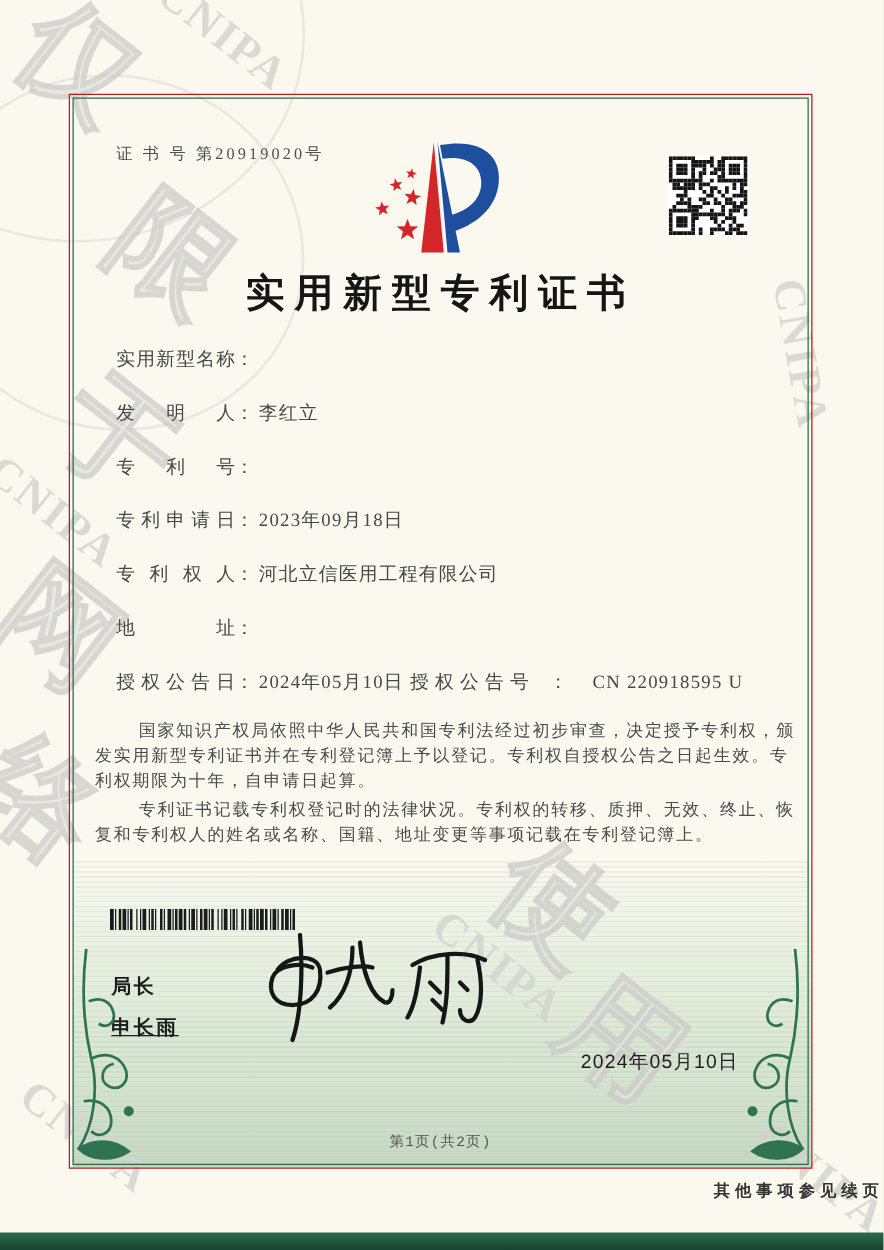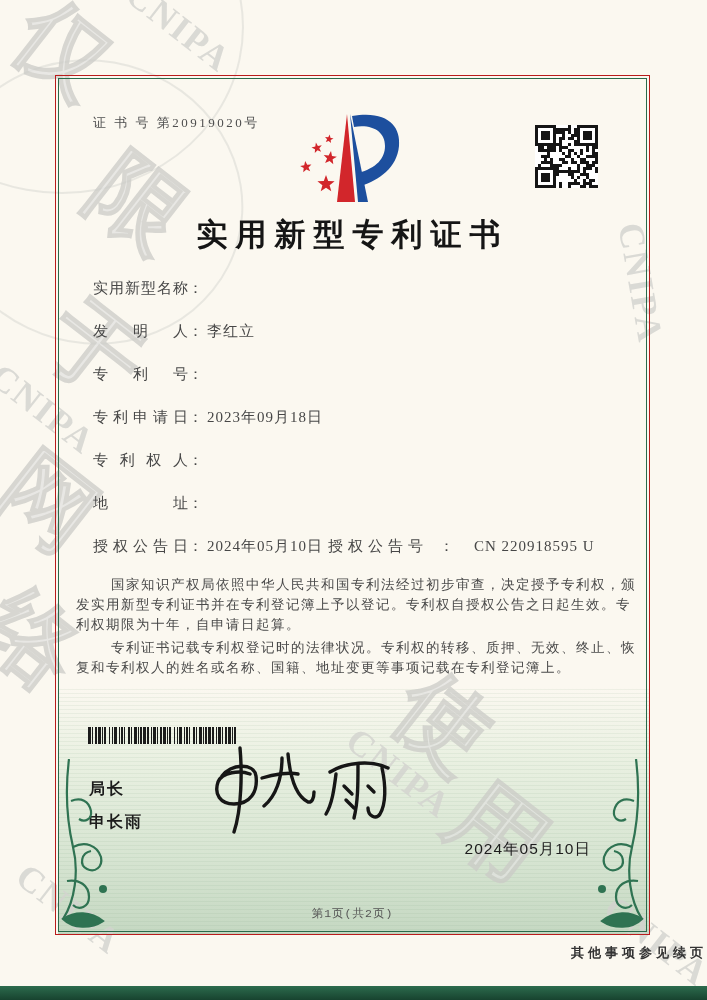--- a/index.html
+++ b/index.html
@@ -42,21 +42,21 @@
   .grant2{position:absolute;left:235px;top:0;display:flex;gap:16px;}
   
   .paras{position:absolute;left:20px;top:497px;width:562px;font-size:13.5px;line-height:20px;
          letter-spacing:1.5px;color:#4a4a4a;}
   .paras p{margin:2px 0 3px 0;text-indent:35px;}
   
   .barcode{position:absolute;left:32px;top:651px;width:152px;height:17px;}
   .role{position:absolute;left:33px;top:703px;font-size:16px;font-weight:600;color:#1c1c1c;letter-spacing:2px;
         font-family:"Liberation Sans","DejaVu Sans",sans-serif;}
   .signer{position:absolute;left:33px;top:736px;font-size:16px;font-weight:600;color:#1c1c1c;letter-spacing:2px;
-        font-family:"Liberation Sans","DejaVu Sans",sans-serif;}
+        font-family:"Liberation Sans","DejaVu Sans",sans-serif;text-decoration:underline;}
   .signature{position:absolute;left:140px;top:668px;width:212px;height:90px;}
   .sign-date{position:absolute;right:58px;top:763px;font-size:15.5px;color:#1d1d1d;letter-spacing:1px;
         font-family:"Liberation Sans","DejaVu Sans",sans-serif;}
   .page-no{position:absolute;left:0;top:830px;width:100%;text-align:center;font-size:11.5px;color:#555;letter-spacing:1px;font-family:Liberation Mono, monospace;}
   .flourish{position:absolute;bottom:3px;width:80px;height:172px;}
   .flourish.fl-left{left:3px;}
   .flourish.fl-right{right:3px;transform:scaleX(-1);}
   
   .continuation{position:absolute;left:0;top:944px;width:100%;text-align:right;z-index:2;
                 font-size:13px;font-weight:600;letter-spacing:4px;color:#333;}
@@ -365,20 +365,21 @@
           <span class="fcolon">：</span>
       </div>
       <div class="frow">
         <span class="flabel">专利申请日</span>
           <span class="fcolon">：</span>
           <span class="fvalue">2023年09月18日</span>
       </div>
       <div class="frow">
         <span class="flabel">专利权人</span>
           <span class="fcolon">：</span>
+          <span class="fvalue">河北立信医用工程有限公司</span>
       </div>
       <div class="frow">
         <span class="flabel">地址</span>
           <span class="fcolon">：</span>
       </div>
       <div class="frow frow-grant">
         <span class="flabel">授权公告日</span>
           <span class="fcolon">：</span>
           <span class="fvalue">2024年05月10日</span>
         <span class="grant2">

